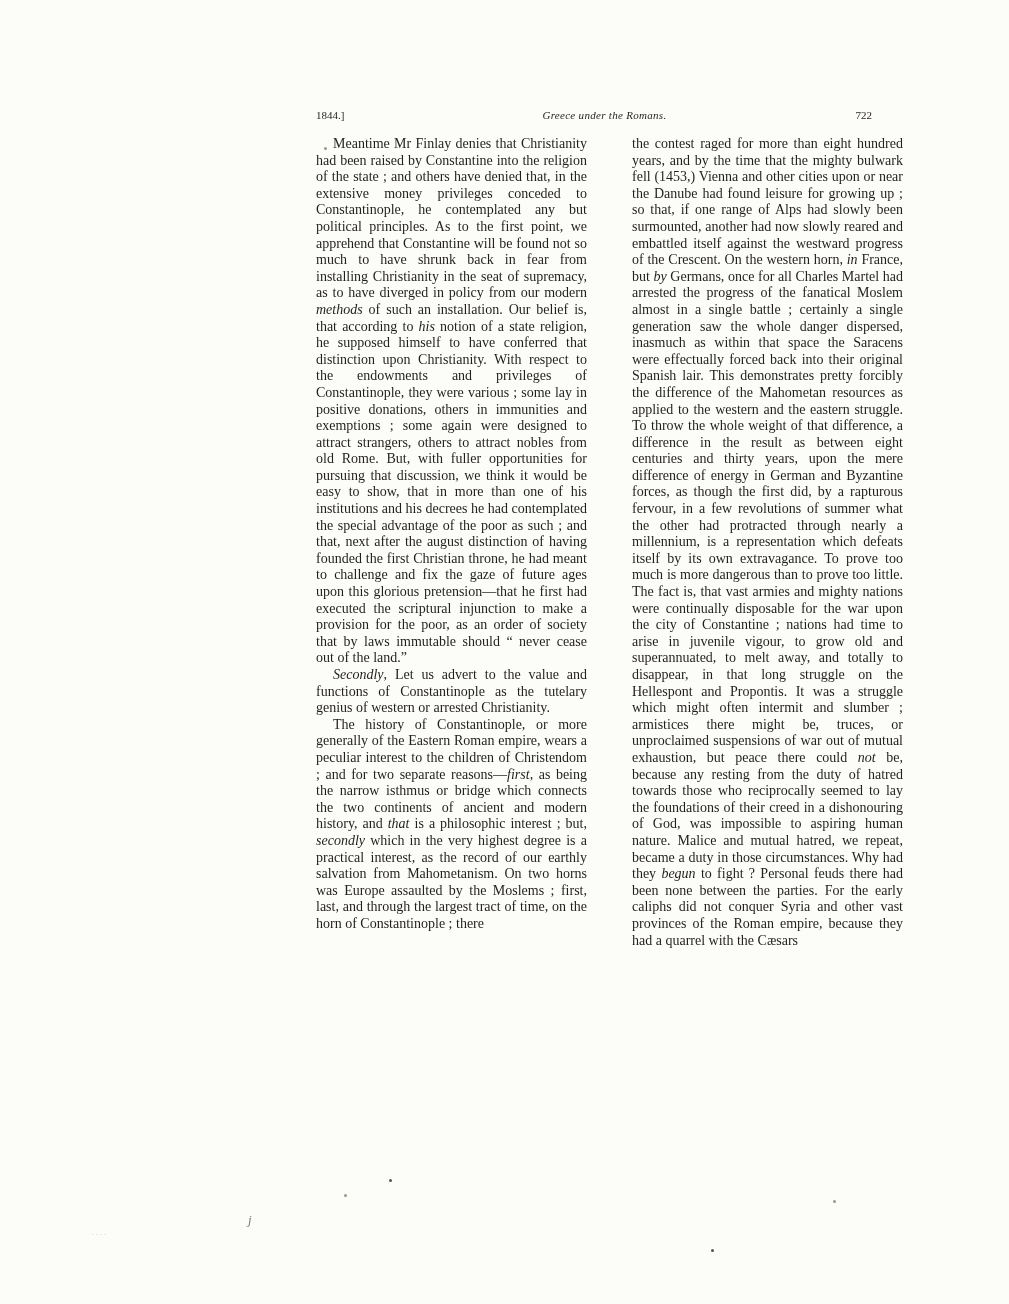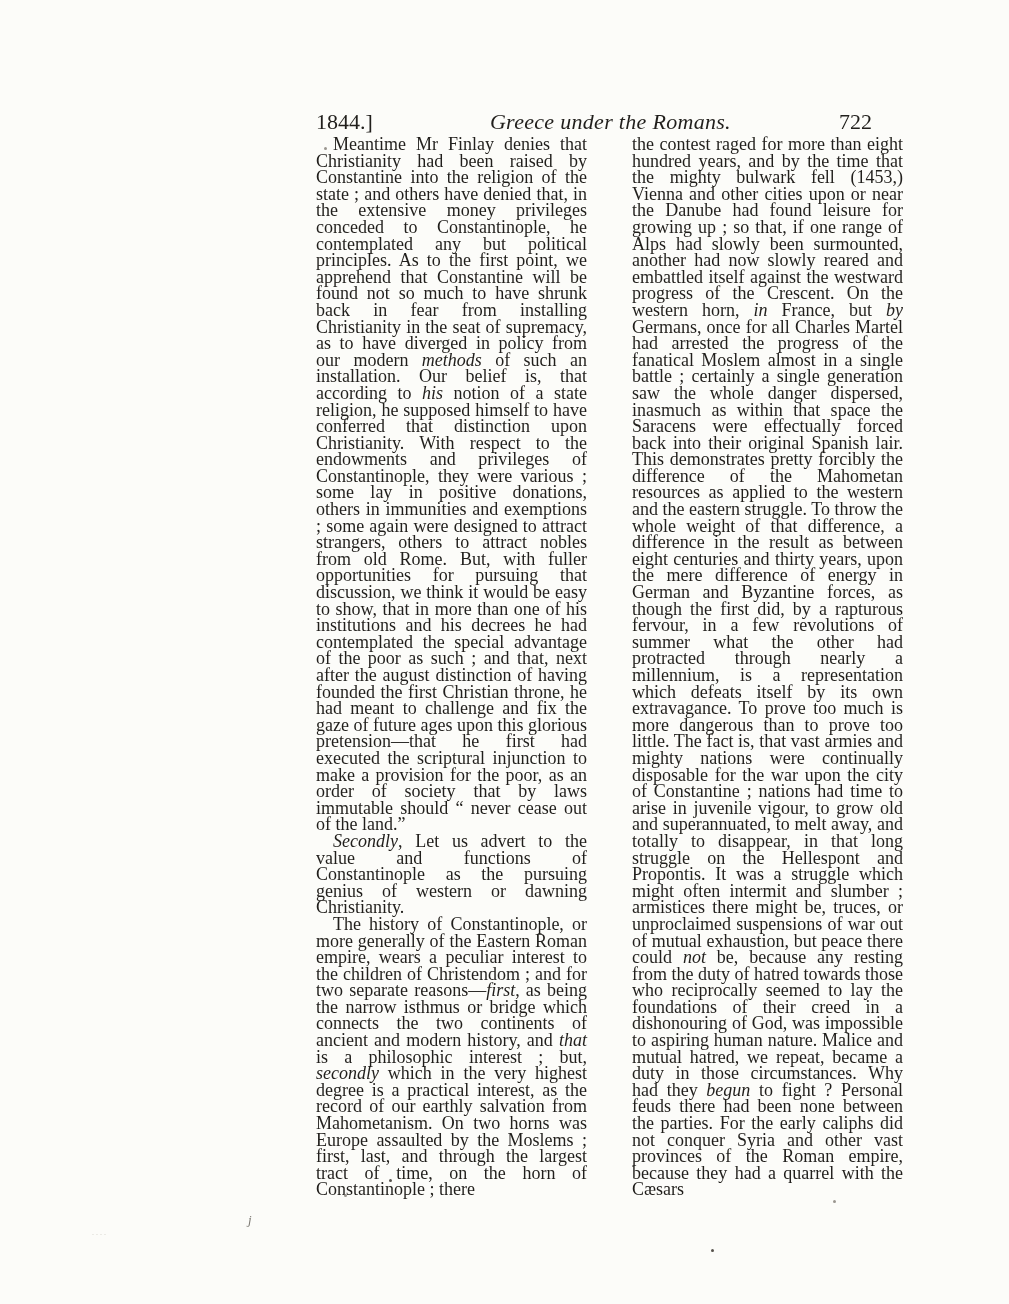--- a/index.html
+++ b/index.html
@@ -16,36 +16,36 @@
     position: absolute;
     inset: 0;
   }
   .running-head {
     position: absolute;
     left: 316px;
     top: 109px;
     width: 556px;
     display: flex;
     align-items: baseline;
-    font-size: 22px;
+    font-size: 11px;
   }
   .running-head .year { white-space: nowrap; }
   .running-head .title {
     flex: 1;
     text-align: center;
     font-style: italic;
     letter-spacing: 0.3px;
     margin-left: 9px;
   }
   .running-head .pagenum { white-space: nowrap; }
   .col {
     position: absolute;
     top: 136px;
     width: 271px;
-    font-size: 18px;
+    font-size: 14px;
     line-height: 16.6px;
     text-align: justify;
     text-justify: inter-word;
   }
   .col-left  { left: 316px; }
   .col-right { left: 632px; }
   p.para { margin: 0; }
   p.indent { text-indent: 17px; }
   .it { font-style: italic; }
   .artifact {
@@ -80,21 +80,21 @@
 <div class="page">
 
   <div class="running-head">
     <span class="year">1844.]</span>
     <span class="title">Greece under the Romans.</span>
     <span class="pagenum">722</span>
   </div>
 
   <div class="col col-left">
       <p class="para indent"><span>Meantime Mr Finlay denies that Christianity had been raised by Constantine into the religion of the state ; and others have denied that, in the extensive money privileges conceded to Constantinople, he contemplated any but political principles.  As to the first point, we apprehend that Constantine will be found not so much to have shrunk back in fear from installing Christianity in the seat of supremacy, as to have diverged in policy from our modern </span><span class="it">methods</span><span> of such an installation.  Our belief is, that according to </span><span class="it">his</span><span> notion of a state religion, he supposed himself to have conferred that distinction upon Christianity.  With respect to the endowments and privileges of Constantinople, they were various ; some lay in positive donations, others in immunities and exemptions ; some again were designed to attract strangers, others to attract nobles from old Rome.  But, with fuller opportunities for pursuing that discussion, we think it would be easy to show, that in more than one of his institutions and his decrees he had contemplated the special advantage of the poor as such ; and that, next after the august distinction of having founded the first Christian throne, he had meant to challenge and fix the gaze of future ages upon this glorious pretension—that he first had executed the scriptural injunction to make a provision for the poor, as an order of society that by laws immutable should “ never cease out of the land.”</span></p>
-      <p class="para indent"><span class="it">Secondly</span><span>, Let us advert to the value and functions of Constantinople as the pursuing genius of western or dawning Christianity.</span></p>
+      <p class="para indent"><span class="it">Secondly</span><span>, Let us advert to the value and functions of Constantinople as the tutelary genius of western or arrested Christianity.</span></p>
       <p class="para indent"><span>The history of Constantinople, or more generally of the Eastern Roman empire, wears a peculiar interest to the children of Christendom ; and for two separate reasons—</span><span class="it">first</span><span>, as being the narrow isthmus or bridge which connects the two continents of ancient and modern history, and </span><span class="it">that</span><span> is a philosophic interest ; but, </span><span class="it">secondly</span><span> which in the very highest degree is a practical interest, as the record of our earthly salvation from Mahometanism.  On two horns was Europe assaulted by the Moslems ; first, last, and through the largest tract of time, on the horn of Constantinople ; there</span></p>
     </div>
 
   <div class="col col-right">
       <p class="para"><span>the contest raged for more than eight hundred years, and by the time that the mighty bulwark fell (1453,) Vienna and other cities upon or near the Danube had found leisure for growing up ; so that, if one range of Alps had slowly been surmounted, another had now slowly reared and embattled itself against the westward progress of the Crescent.  On the western horn, </span><span class="it">in</span><span> France, but </span><span class="it">by</span><span> Germans, once for all Charles Martel had arrested the progress of the fanatical Moslem almost in a single battle ; certainly a single generation saw the whole danger dispersed, inasmuch as within that space the Saracens were effectually forced back into their original Spanish lair.  This demonstrates pretty forcibly the difference of the Mahometan resources as applied to the western and the eastern struggle.  To throw the whole weight of that difference, a difference in the result as between eight centuries and thirty years, upon the mere difference of energy in German and Byzantine forces, as though the first did, by a rapturous fervour, in a few revolutions of summer what the other had protracted through nearly a millennium, is a representation which defeats itself by its own extravagance.  To prove too much is more dangerous than to prove too little.  The fact is, that vast armies and mighty nations were continually disposable for the war upon the city of Constantine ; nations had time to arise in juvenile vigour, to grow old and superannuated, to melt away, and totally to disappear, in that long struggle on the Hellespont and Propontis.  It was a struggle which might often intermit and slumber ; armistices there might be, truces, or unproclaimed suspensions of war out of mutual exhaustion, but peace there could </span><span class="it">not</span><span> be, because any resting from the duty of hatred towards those who reciprocally seemed to lay the foundations of their creed in a dishonouring of God, was impossible to aspiring human nature.  Malice and mutual hatred, we repeat, became a duty in those circumstances.  Why had they </span><span class="it">begun</span><span> to fight ?  Personal feuds there had been none between the parties.  For the early caliphs did not conquer Syria and other vast provinces of the Roman empire, because they had a quarrel with the Cæsars</span></p>
     </div>
 
   <div class="artifact dot-faint" style="left:324px; top:147px;"></div>
   <div class="artifact dot" style="left:389px; top:1179px;"></div>
   <div class="artifact jmark" style="left:248px; top:1212px;">j</div>

